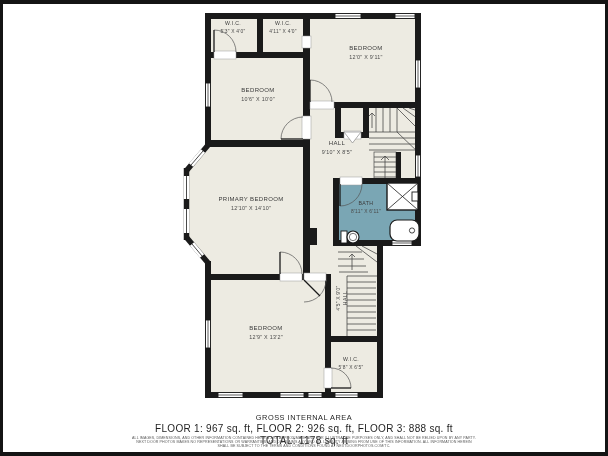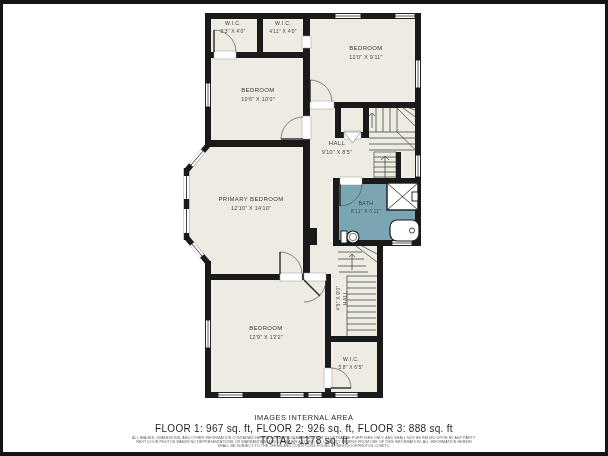--- a/index.html
+++ b/index.html
@@ -233,21 +233,21 @@
 
     <g fill="#141414">
       <rect x="0" y="0" width="608" height="4"></rect>
       <rect x="0" y="452" width="608" height="4"></rect>
       <rect x="0" y="0" width="3" height="456"></rect>
       <rect x="605" y="0" width="3" height="456"></rect>
     </g>
   </svg>
 
   <div class="footer">
-    <div class="f-title">IMAGES INTERNAL AREA</div>
+    <div class="f-title">GROSS INTERNAL AREA</div>
     <div class="f-line">FLOOR 1: 967 sq. ft, FLOOR 2: 926 sq. ft, FLOOR 3: 888 sq. ft</div>
     <div class="f-line">TOTAL: 1178 sq. ft</div>
   </div>
   <div class="disclaimer">
     <div>ALL IMAGES, DIMENSIONS, AND OTHER INFORMATION CONTAINED HEREIN ARE APPROXIMATE AND FOR ILLUSTRATIVE PURPOSES ONLY, AND SHALL NOT BE RELIED UPON BY ANY PARTY.</div>
     <div>NEXT DOOR PHOTOS MAKES NO REPRESENTATIONS OR WARRANTIES, AND DISCLAIMS ANY AND ALL LIABILITY ARISING FROM USE OF THIS INFORMATION. ALL INFORMATION HEREIN</div>
     <div>SHALL BE SUBJECT TO THE TERMS AND CONDITIONS FOUND AT NEXTDOORPHOTOS.COM/TC.</div>
   </div>
 
 </div>

